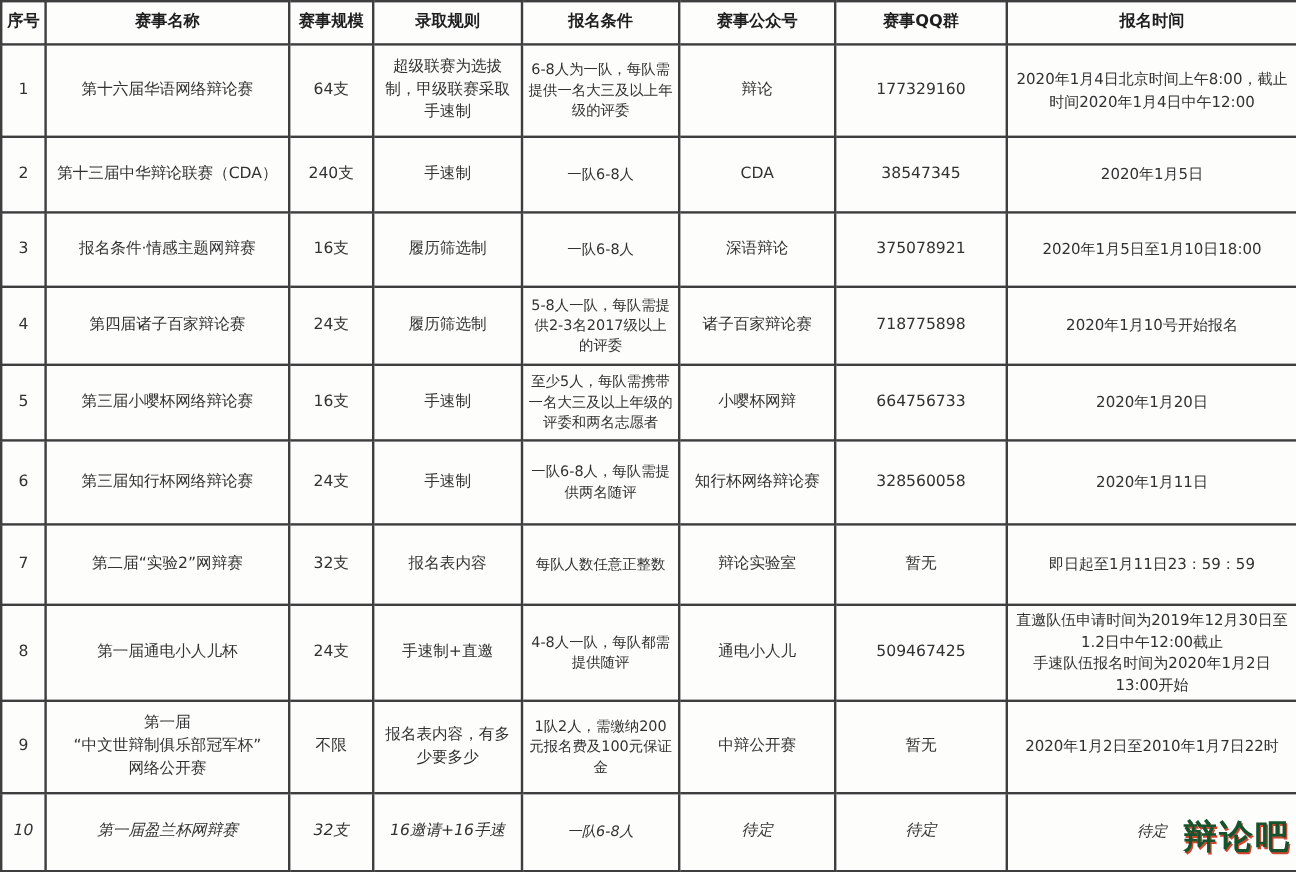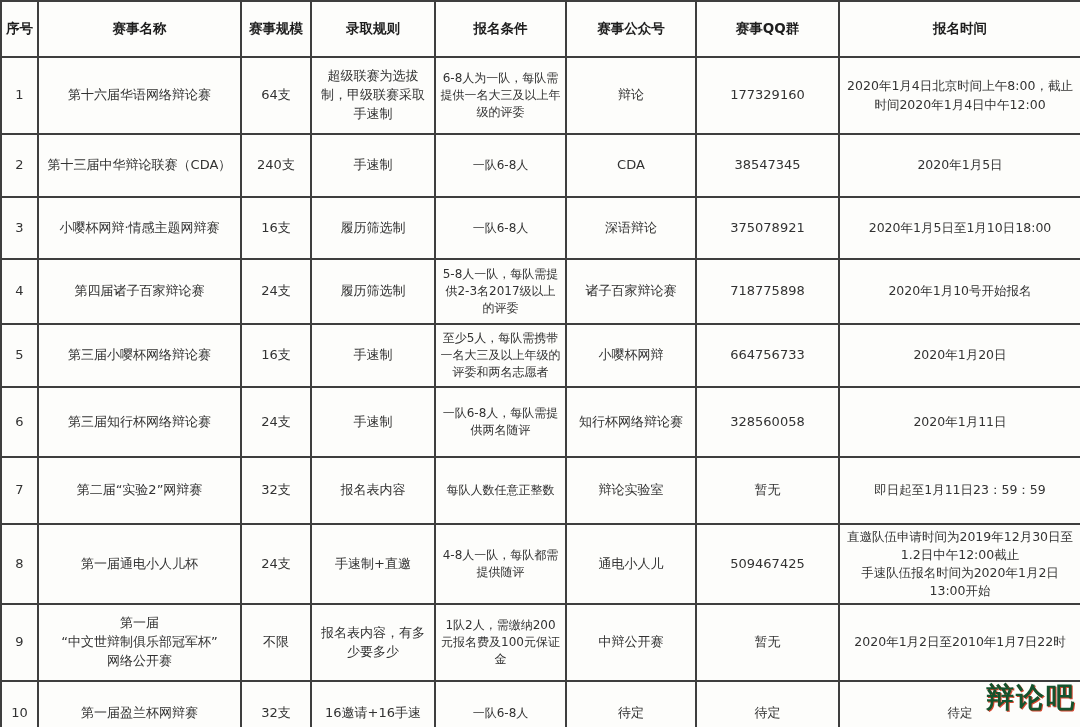--- a/index.html
+++ b/index.html
@@ -6,31 +6,31 @@
   body{width:1080px;height:727px;overflow:hidden;position:relative;
        font-family:"DejaVu Sans","Liberation Sans",sans-serif;color:#323232;}
   table{border-collapse:collapse;table-layout:fixed;width:1080px;background:#fdfdfb;}
   th,td{border:2px solid #3e3e3e;text-align:center;vertical-align:middle;
         padding:2px 4px;box-sizing:border-box;white-space:pre-line;
         overflow:hidden;line-height:1.45;}
   th{font-size:13.5px;font-weight:bold;color:#1e1e1e;}
   td{font-size:13px;}
   td.c4{font-size:12px;line-height:1.4;}
   td.c7{font-size:12.5px;}
-  thead tr{height:56px;}
+  thead tr{height:36px;}
   tbody tr:nth-child(1){height:77px;}
   tbody tr:nth-child(2){height:63px;}
   tbody tr:nth-child(3){height:62px;}
   tbody tr:nth-child(4){height:65px;}
   tbody tr:nth-child(5){height:63px;}
   tbody tr:nth-child(6){height:70px;}
   tbody tr:nth-child(7){height:67px;}
   tbody tr:nth-child(8){height:80px;}
   tbody tr:nth-child(9){height:77px;}
-  tbody tr:nth-child(10){height:65px;}
+  tbody tr:nth-child(10){height:65px;font-style:italic;}
   .watermark{position:absolute;right:4px;bottom:10px;font-weight:900;
              font-size:28px;letter-spacing:2px;color:#14532d;
              text-shadow:1px 1px 0 #d2452e; pointer-events:none;}
 </style>
 </head>
 <body>
 
 <table>
   <colgroup>
     <col style="width:37px">
@@ -70,21 +70,21 @@
         <td class="c1">第十三届中华辩论联赛（CDA）</td>
         <td class="c2">240支</td>
         <td class="c3">手速制</td>
         <td class="c4">一队6-8人</td>
         <td class="c5">CDA</td>
         <td class="c6">38547345</td>
         <td class="c7">2020年1月5日</td>
       </tr>
       <tr>
         <td class="c0">3</td>
-        <td class="c1">小嘤杯网辩·情感主题网辩赛</td>
+        <td class="c1">报名条件·情感主题网辩赛</td>
         <td class="c2">16支</td>
         <td class="c3">履历筛选制</td>
         <td class="c4">一队6-8人</td>
         <td class="c5">深语辩论</td>
         <td class="c6">375078921</td>
         <td class="c7">2020年1月5日至1月10日18:00</td>
       </tr>
       <tr>
         <td class="c0">4</td>
         <td class="c1">第四届诸子百家辩论赛</td>

